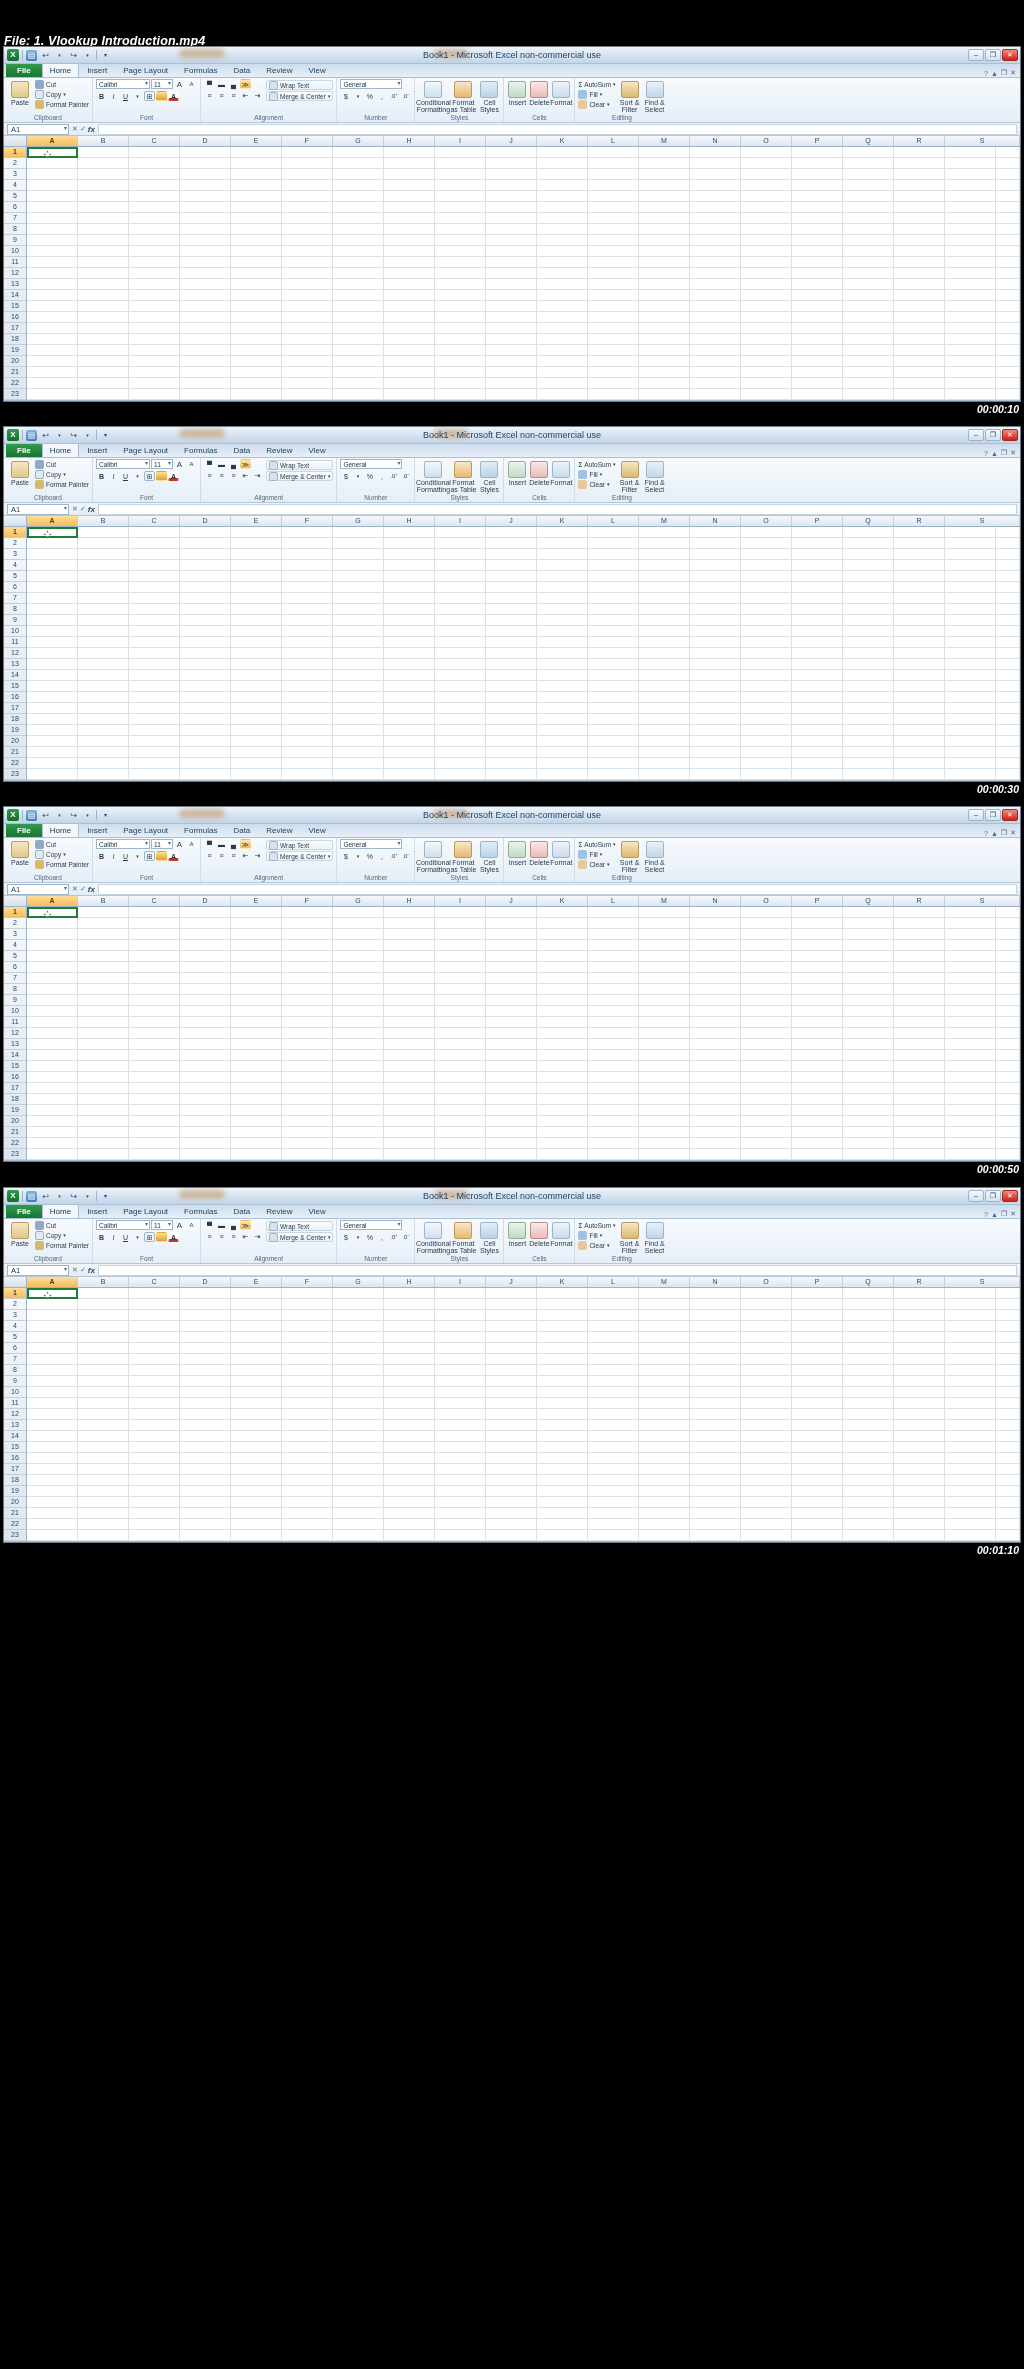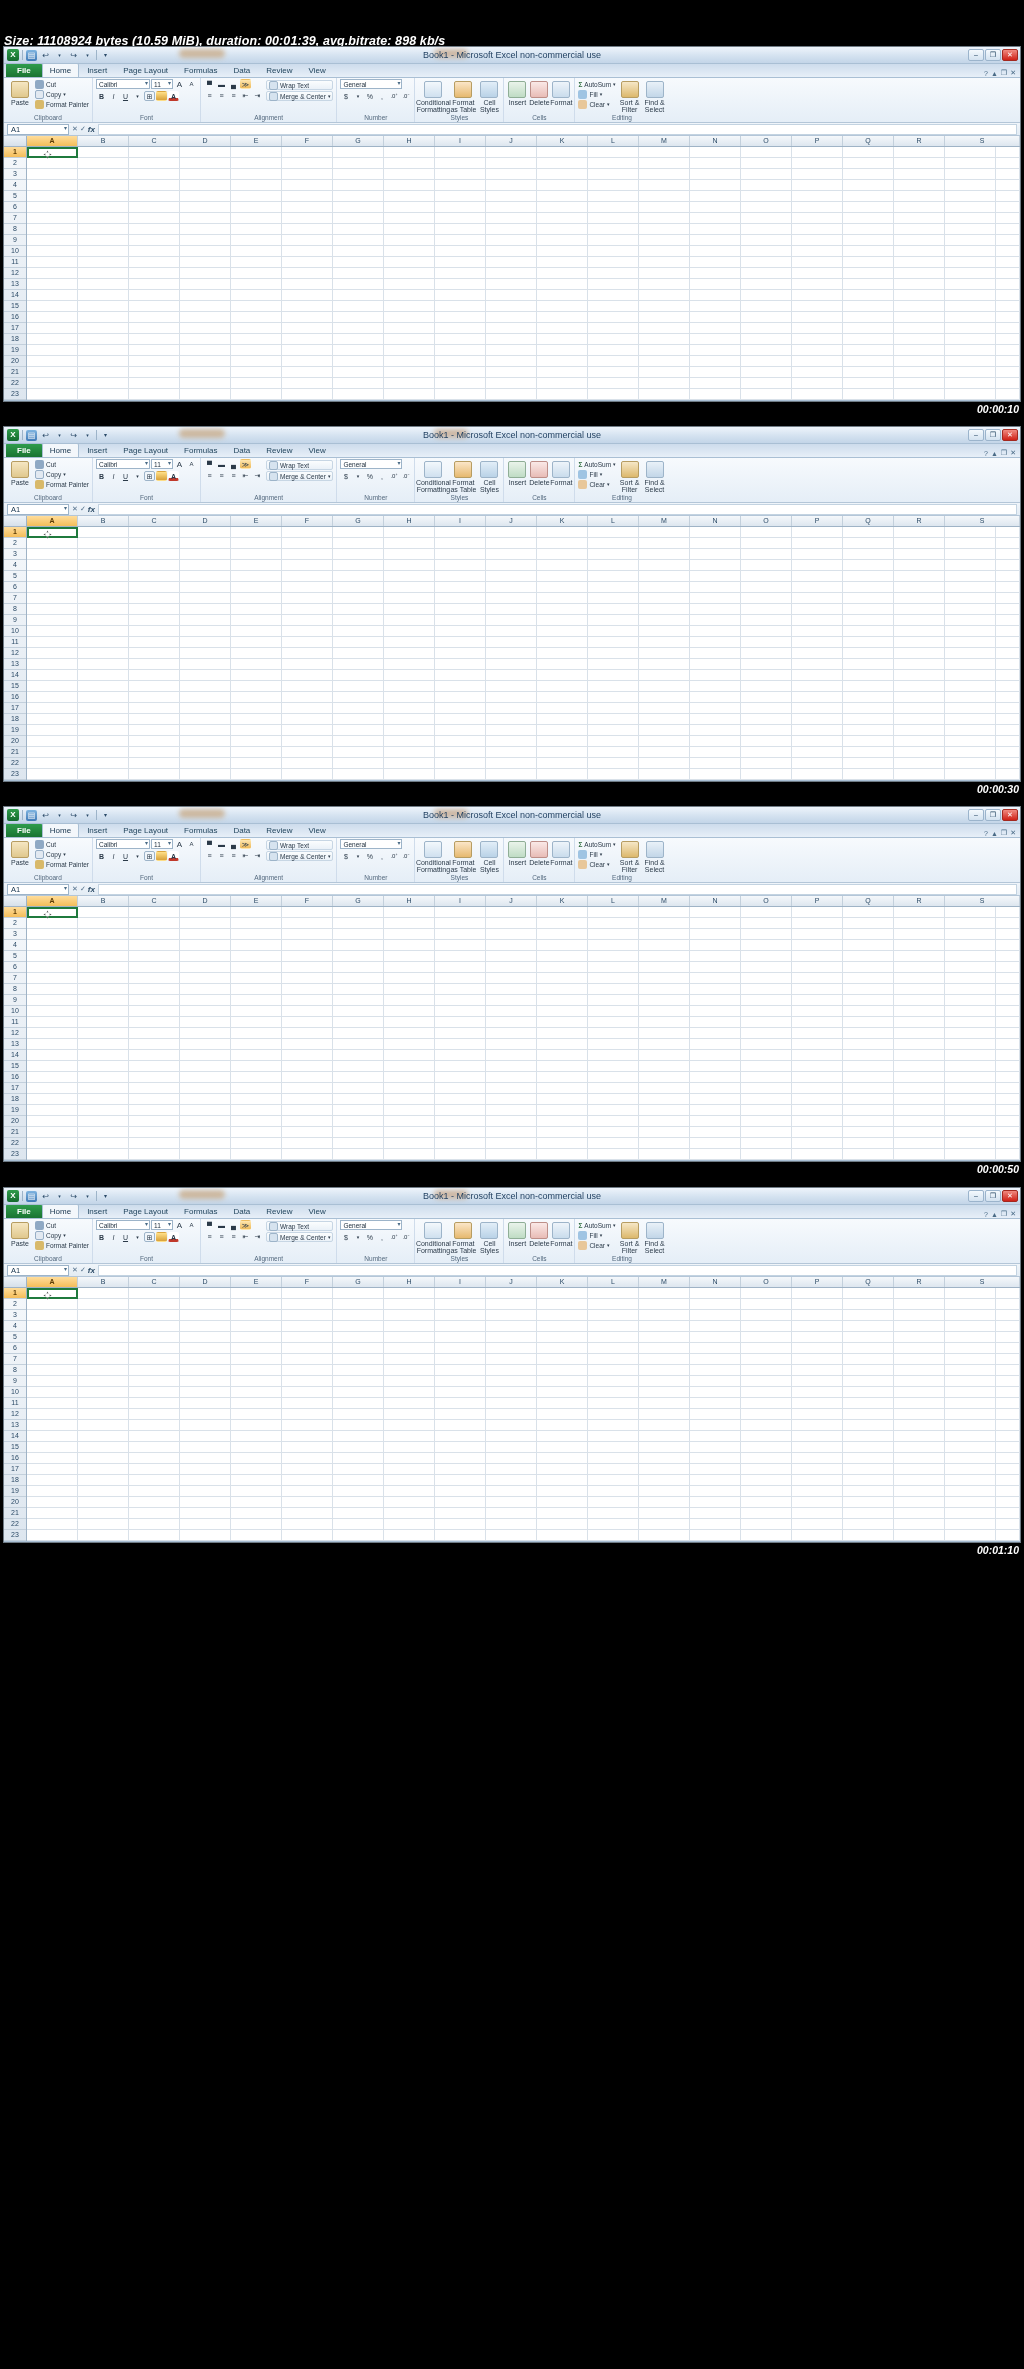--- a/index.html
+++ b/index.html
@@ -161,20 +161,21 @@
                border:1px solid #b6c8d8; border-bottom:none; background:linear-gradient(#f0f5fa,#dfe9f3); }
   .sheet-tab.active { background:#fff; font-weight:bold; color:#16334d; }
 
   
   .blur-blob { position:absolute; border-radius:6px; filter:blur(2.4px); opacity:.75; }
 </style>
 </head>
 <body>
 
 <div class="mediainfo">
+  <div>File: 1. Vlookup Introduction.mp4</div>
   <div>Size: 11108924 bytes (10.59 MiB), duration: 00:01:39, avg.bitrate: 898 kb/s</div>
   <div>Audio: aac, 48000 Hz, 2 channels, s16, 128 kb/s (und)</div>
   <div>Video: h264, yuv420p, 1280x720, 758 kb/s, 30.00 fps(r) (und)</div>
 </div>
 
 <div id="frames-root">
     <div class="panel" style="top: 46px; height: 370px;">
       <div class="shot" style="top: 0px; height: 356px;">
   <div class="xl">
 

